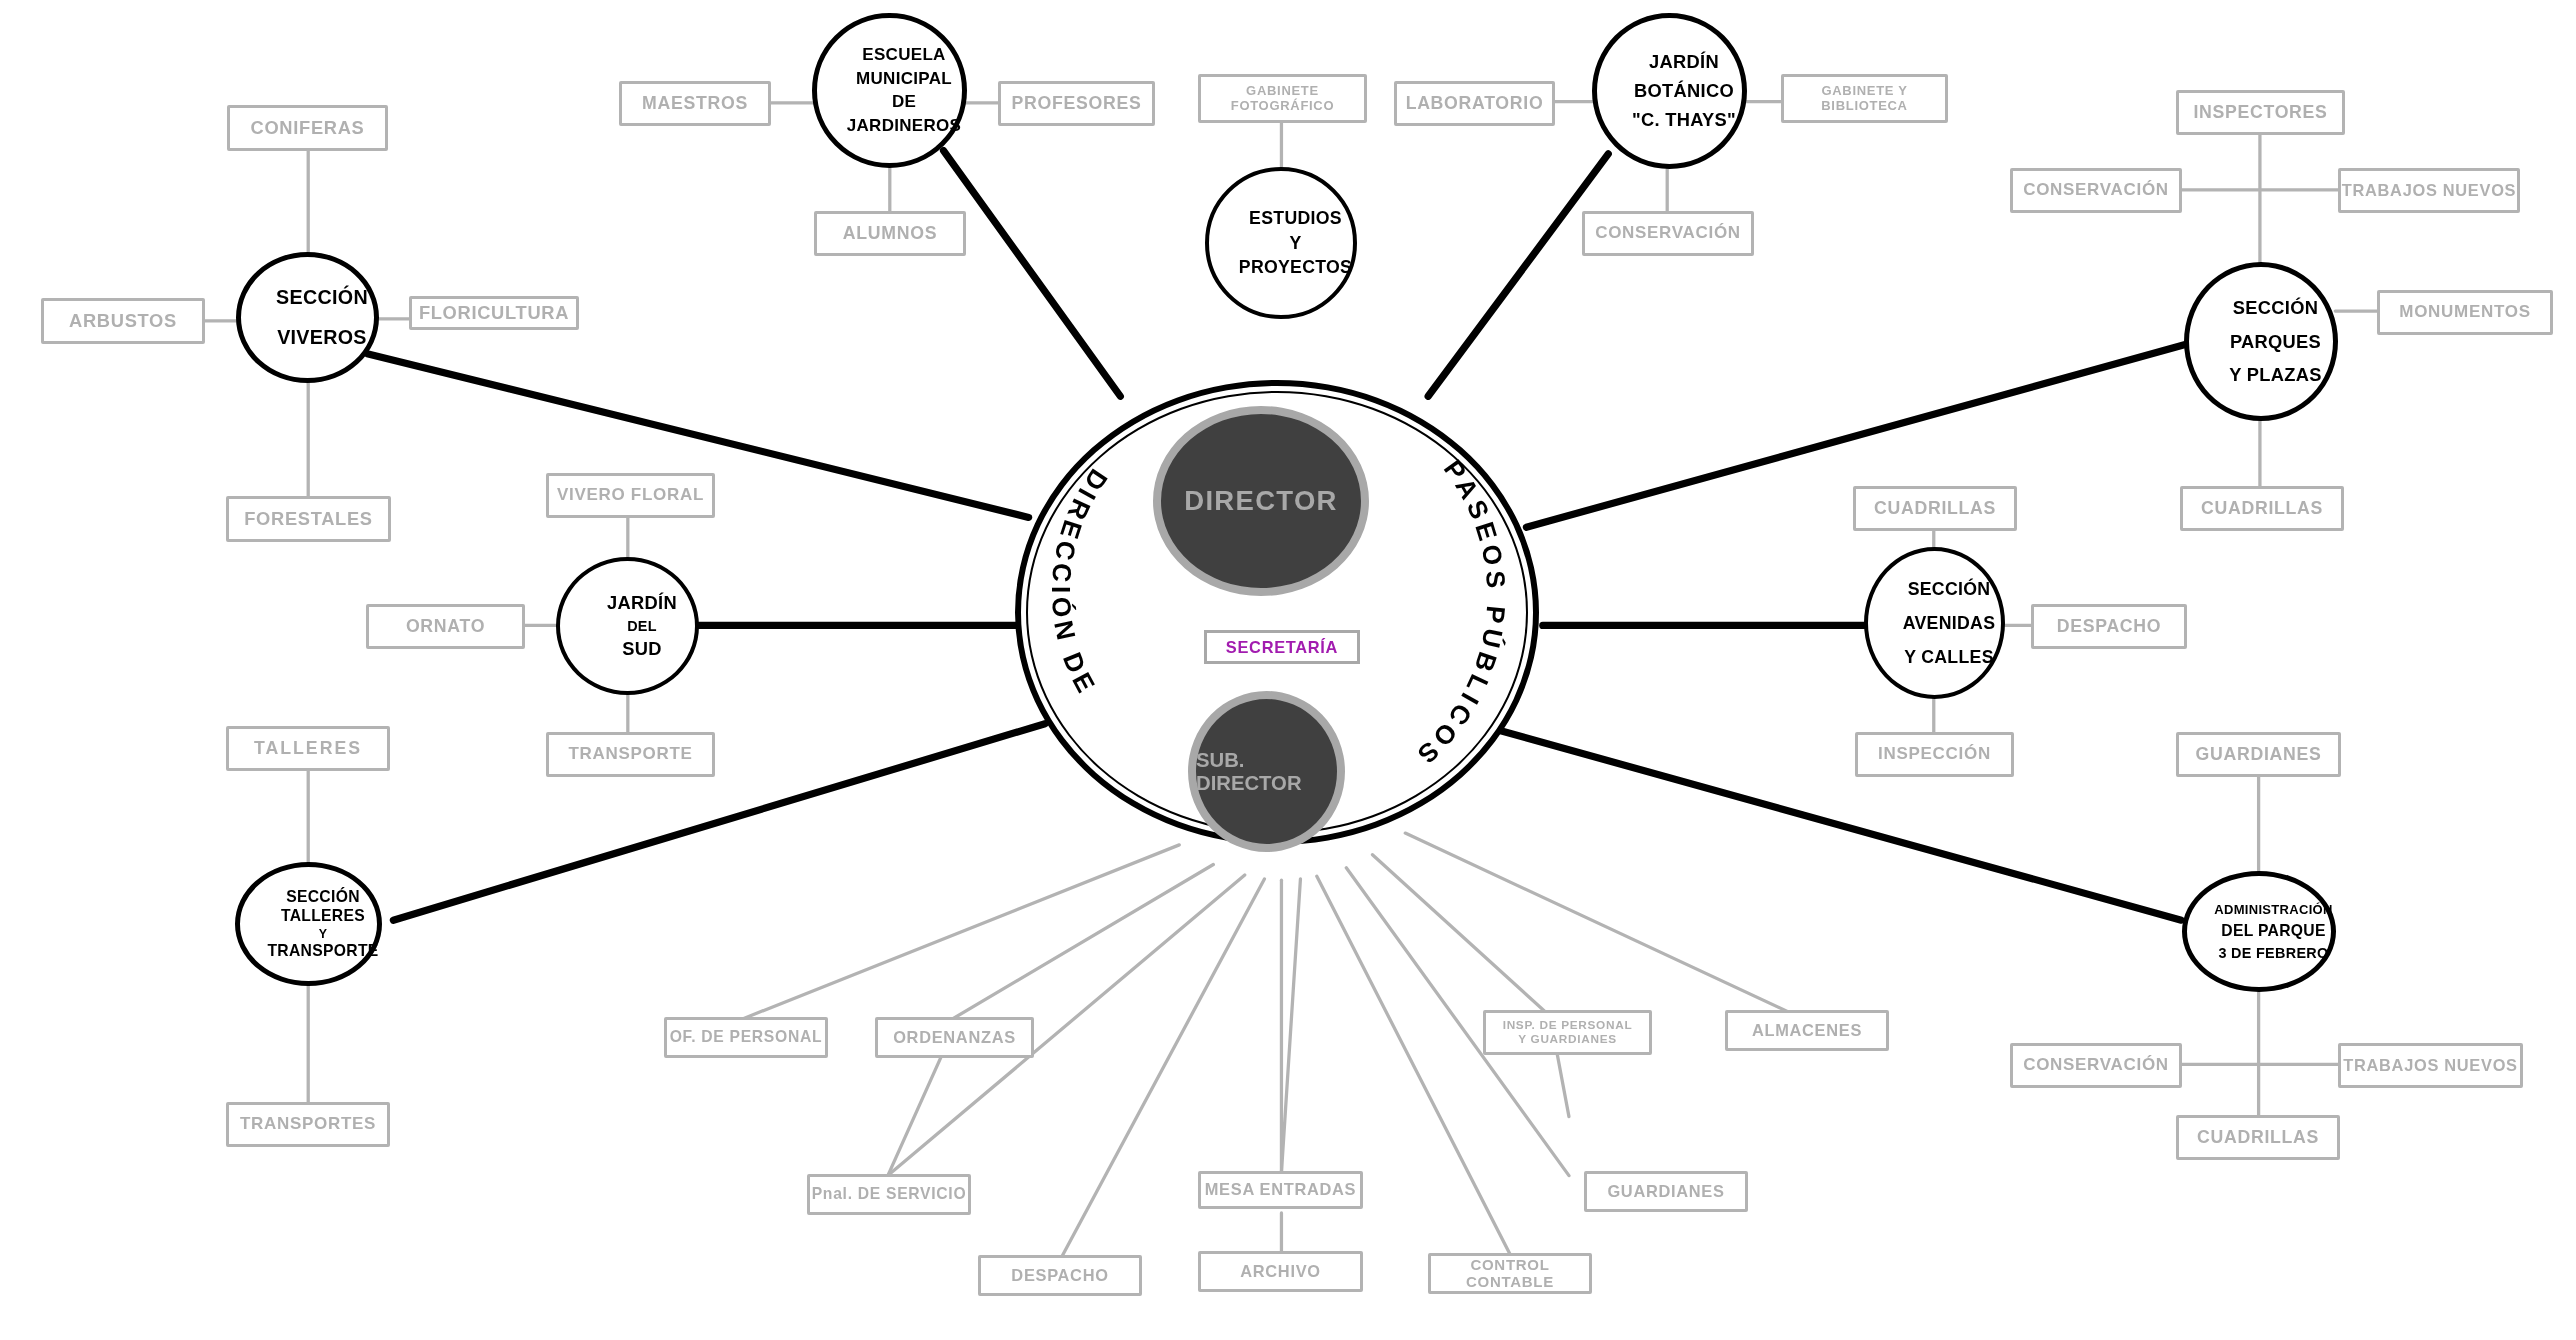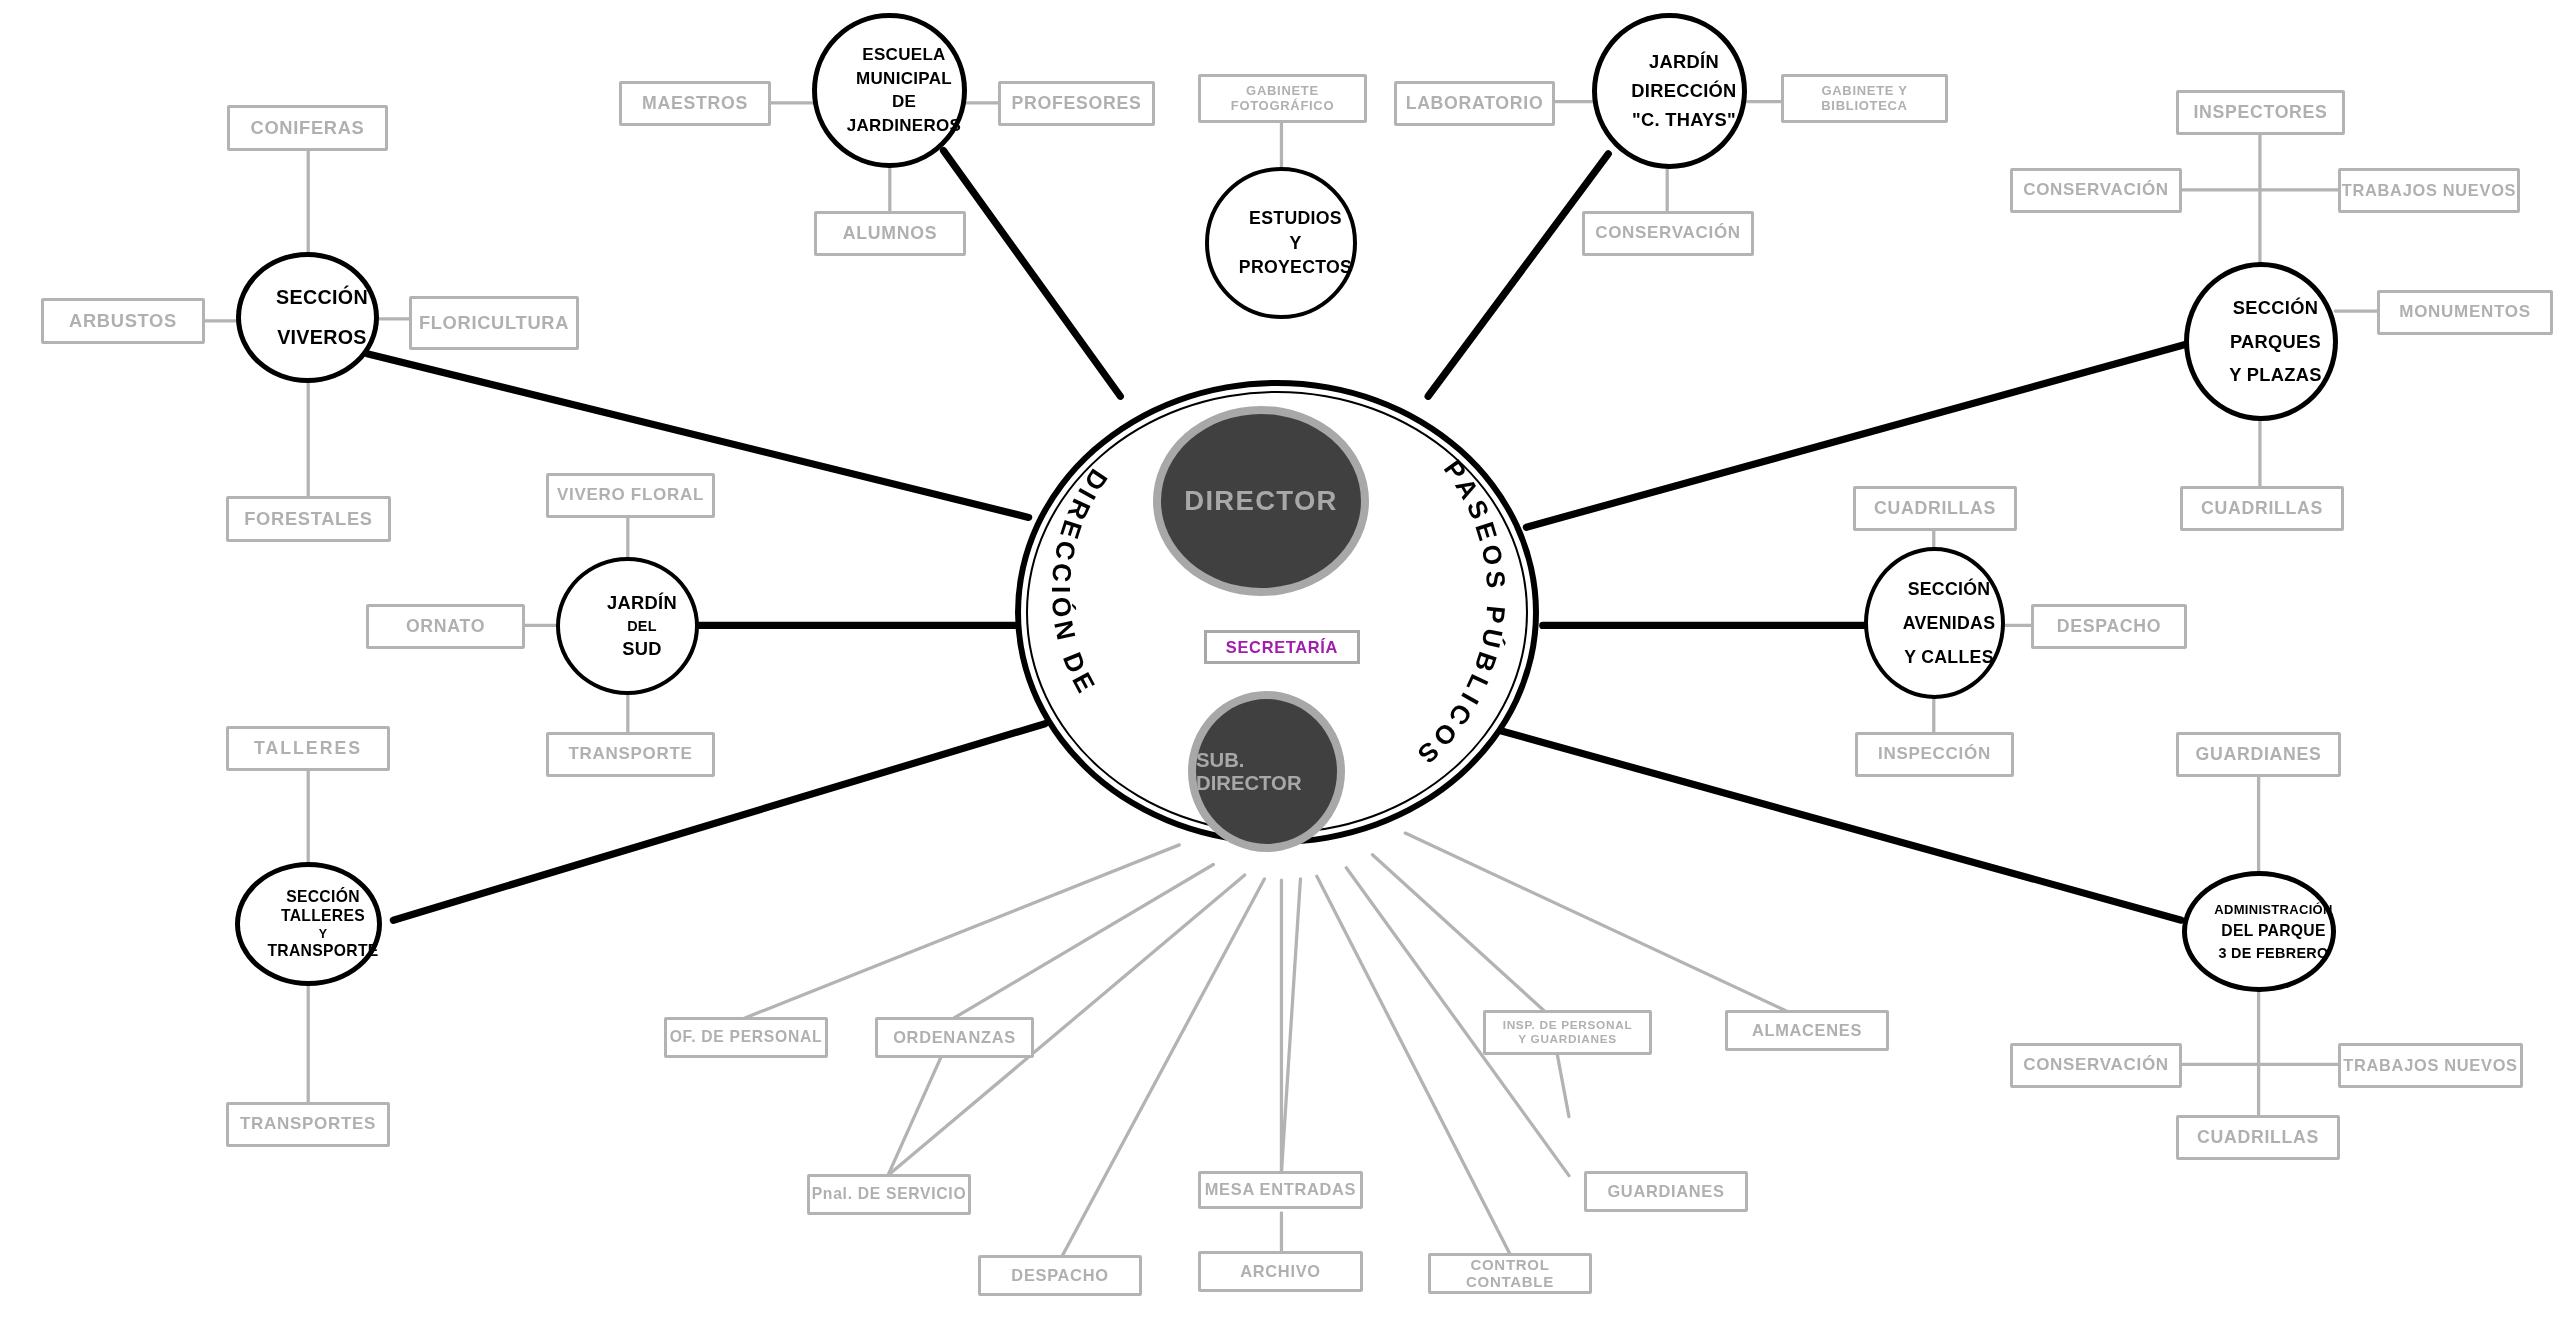--- a/index.html
+++ b/index.html
@@ -188,21 +188,21 @@
   </div>
 
   <div class="node" style="left:1205px;top:167px;width:152px;height:152px;font-size:17.7px;gap:3.3px;border-width:4.6px;">
     <span class="ln">ESTUDIOS</span>
     <span class="ln">Y</span>
     <span class="ln">PROYECTOS</span>
   </div>
 
   <div class="node" style="left:1592px;top:13px;width:155px;height:156px;font-size:18.3px;gap:6.6px;">
     <span class="ln">JARDÍN</span>
-    <span class="ln">DIRECCIÓN</span>
+    <span class="ln">BOTÁNICO</span>
     <span class="ln">"C. THAYS"</span>
   </div>
 
   <div class="node" style="left:2184px;top:262px;width:154px;height:159px;font-size:18.3px;gap:11.8px;">
     <span class="ln">SECCIÓN</span>
     <span class="ln">PARQUES</span>
     <span class="ln">Y PLAZAS</span>
   </div>
 
   <div class="node" style="left:1864px;top:547px;width:141px;height:152px;font-size:17.7px;gap:13px;border-width:4.6px;">
@@ -231,21 +231,21 @@
   </div>
 
   <div class="leaf" style="left:227px;top:105px;width:161px;height:46px;font-size:18.3px;">
     <span>CONIFERAS</span>
     </div>
 
   <div class="leaf" style="left:41px;top:298px;width:164px;height:46px;font-size:18.3px;">
     <span>ARBUSTOS</span>
     </div>
 
-  <div class="leaf" style="left:409px;top:296px;width:170px;height:54px;font-size:18.3px;">
+  <div class="leaf" style="left:409px;top:296px;width:170px;height:34px;font-size:18.3px;">
     <span>FLORICULTURA</span>
     </div>
 
   <div class="leaf" style="left:226px;top:496px;width:165px;height:46px;font-size:18.3px;">
     <span>FORESTALES</span>
     </div>
 
   <div class="leaf" style="left:619px;top:81px;width:152px;height:45px;font-size:17.7px;">
     <span>MAESTROS</span>
     </div>

